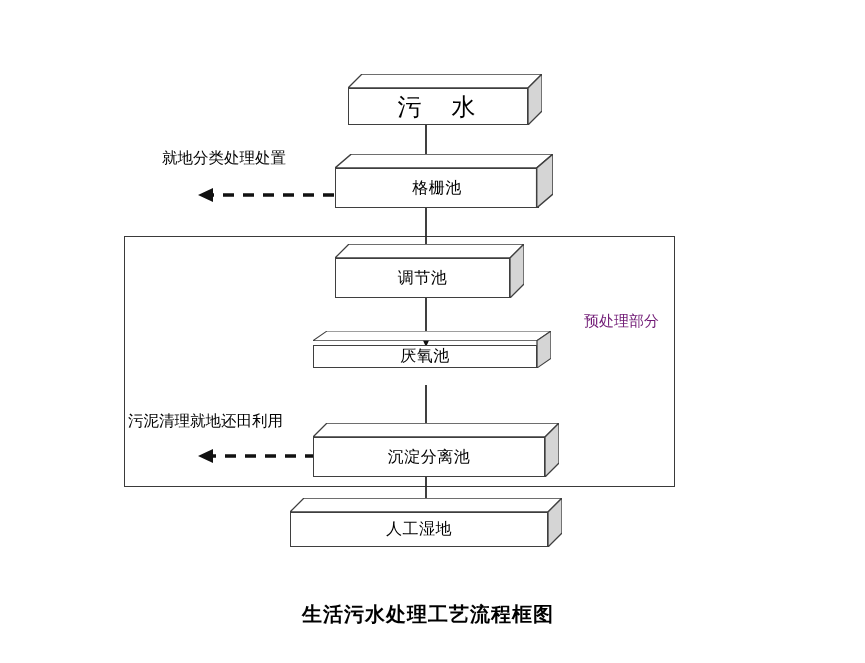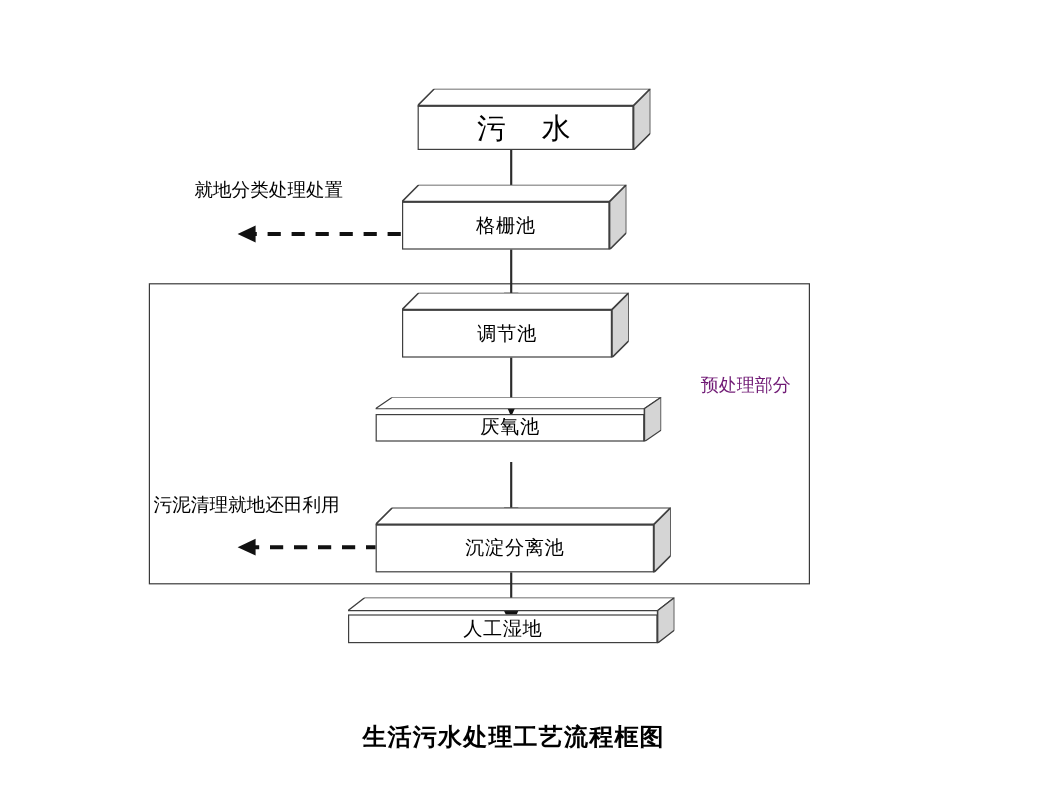--- a/index.html
+++ b/index.html
@@ -161,21 +161,21 @@
     </svg>
   </div>
 
   <div class="conn" style="left:420px; top:125px; width:12px; height:44px;">
     <svg width="12" height="44">
       <line class="solid" x1="6" y1="0" x2="6" y2="32"></line>
       <polygon class="head" points="6,43 0,30 12,30"></polygon>
     </svg>
   </div>
 
-  <div class="box3d" style="left:335px; top:154px; width:187px; height:54px;">
+  <div class="box3d" style="left:335px; top:154px; width:187px; height:54px;padding-left:31px;">
     <div class="face-front">
       <span class="box-label">格栅池</span>
     </div>
     <svg class="face-top" viewBox="0 0 187 54" preserveAspectRatio="none" aria-hidden="true">
       <polygon class="top" points="0,14 14,0 187,0 173,14"></polygon>
       <polygon class="side" points="173,14 187,0 187,40 173,54"></polygon>
     </svg>
   </div>
 
   <div class="side-label" style="left:162px; top:148px;">就地分类处理处置</div>
@@ -245,21 +245,21 @@
     </svg>
   </div>
 
   <div class="conn" style="left:420px; top:477px; width:12px; height:46px;">
     <svg width="12" height="46">
       <line class="solid" x1="6" y1="0" x2="6" y2="34"></line>
       <polygon class="head" points="6,45 0,32 12,32"></polygon>
     </svg>
   </div>
 
-  <div class="box3d" style="left:290px; top:498px; width:272px; height:38px;">
+  <div class="box3d" style="left:290px; top:498px; width:272px; height:49px;">
     <div class="face-front">
       <span class="box-label">人工湿地</span>
     </div>
     <svg class="face-top" viewBox="0 0 272 49" preserveAspectRatio="none" aria-hidden="true">
       <polygon class="top" points="0,14 14,0 272,0 258,14"></polygon>
       <polygon class="side" points="258,14 272,0 272,35 258,49"></polygon>
     </svg>
   </div>
 
   <div class="caption">生活污水处理工艺流程框图</div>

